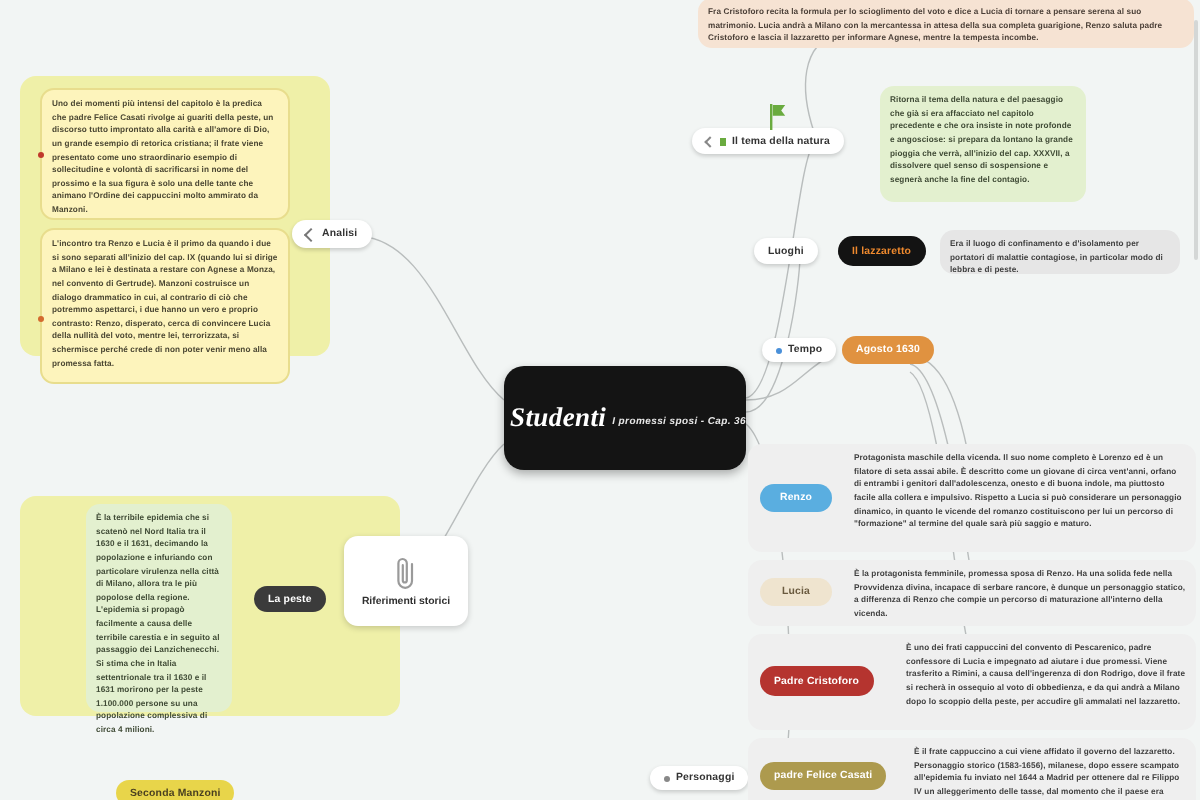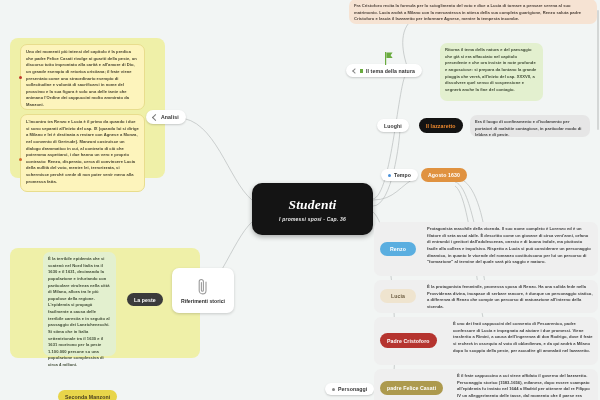--- a/index.html
+++ b/index.html
@@ -46,21 +46,21 @@
   .pill.red{background:#b5342f;color:#fff;}
   .pill.khaki{background:#ad9a4e;color:#fff;}
   .pill.yellowp{background:#e8d54a;color:#4a4020;}
 
   .pill .dotmark{width:3px;height:3px;border-radius:50%;margin-right:3px;flex:0 0 auto;}
 
   
   #central{
     position:absolute;left:252px;top:183px;width:121px;height:52px;
     background:#141414;border-radius:10px;
-    display:flex;flex-direction:column;align-items:center;justify-content:center;
+    display:flex;flex-direction:row;align-items:center;justify-content:center;
     box-shadow:0 2px 5px rgba(0,0,0,.3);
   }
   #central .title{
     color:#fff;font-family:"Liberation Serif", serif;
     font-style:italic;font-weight:700;font-size:13.5px;letter-spacing:.2px;
     background:#141414;padding:0 3px;
   }
   #central .subtitle{
     color:#e8e8e8;font-size:5px;font-weight:700;font-style:italic;
     margin-top:3px;letter-spacing:.2px;

